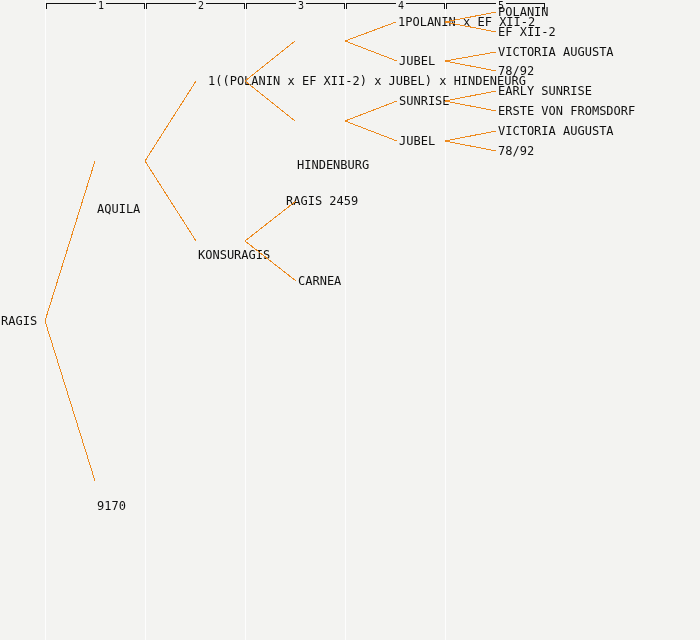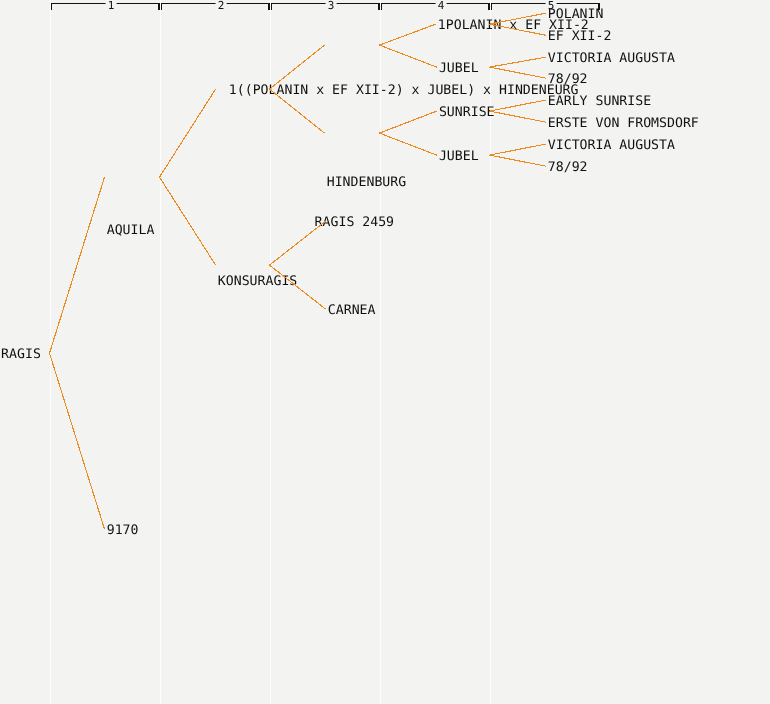--- a/index.html
+++ b/index.html
@@ -37,21 +37,21 @@
       <path d="M 446.5 9 L 446.5 3.5 L 544.5 3.5 L 544.5 9" fill="none" stroke="#111111" stroke-width="1" shape-rendering="crispEdges"></path>
     </svg>
   <div id="labels-layer">
       <div class="ruler-label" style="left: 101px;">1</div>
       <div class="ruler-label" style="left: 201px;">2</div>
       <div class="ruler-label" style="left: 301px;">3</div>
       <div class="ruler-label" style="left: 401px;">4</div>
       <div class="ruler-label" style="left: 501px;">5</div>
       <div class="node-label" style="left: 1px; top: 315px;">RAGIS</div>
       <div class="node-label" style="left: 97px; top: 155px; margin-top: 48px;">AQUILA</div>
-      <div class="node-label" style="left: 97px; top: 475px;">9170</div>
+      <div class="node-label" style="left: 97px; top: 500px;">9170</div>
       <div class="node-label" style="left: 198px; top: 75px; margin-left: 10px;">1((POLANIN x EF XII-2) x JUBEL) x HINDENEURG</div>
       <div class="node-label" style="left: 198px; top: 235px; margin-top: 14px;">KONSURAGIS</div>
       <div class="node-label" style="left: 297px; top: 115px; margin-top: 44px;">HINDENBURG</div>
       <div class="node-label" style="left: 286px; top: 195px;">RAGIS 2459</div>
       <div class="node-label" style="left: 298px; top: 275px;">CARNEA</div>
       <div class="node-label" style="left: 398px; top: 16px;">1POLANIN x EF XII-2</div>
       <div class="node-label" style="left: 399px; top: 55px;">JUBEL</div>
       <div class="node-label" style="left: 399px; top: 95px;">SUNRISE</div>
       <div class="node-label" style="left: 399px; top: 135px;">JUBEL</div>
       <div class="node-label" style="left: 498px; top: 6px;">POLANIN</div>

